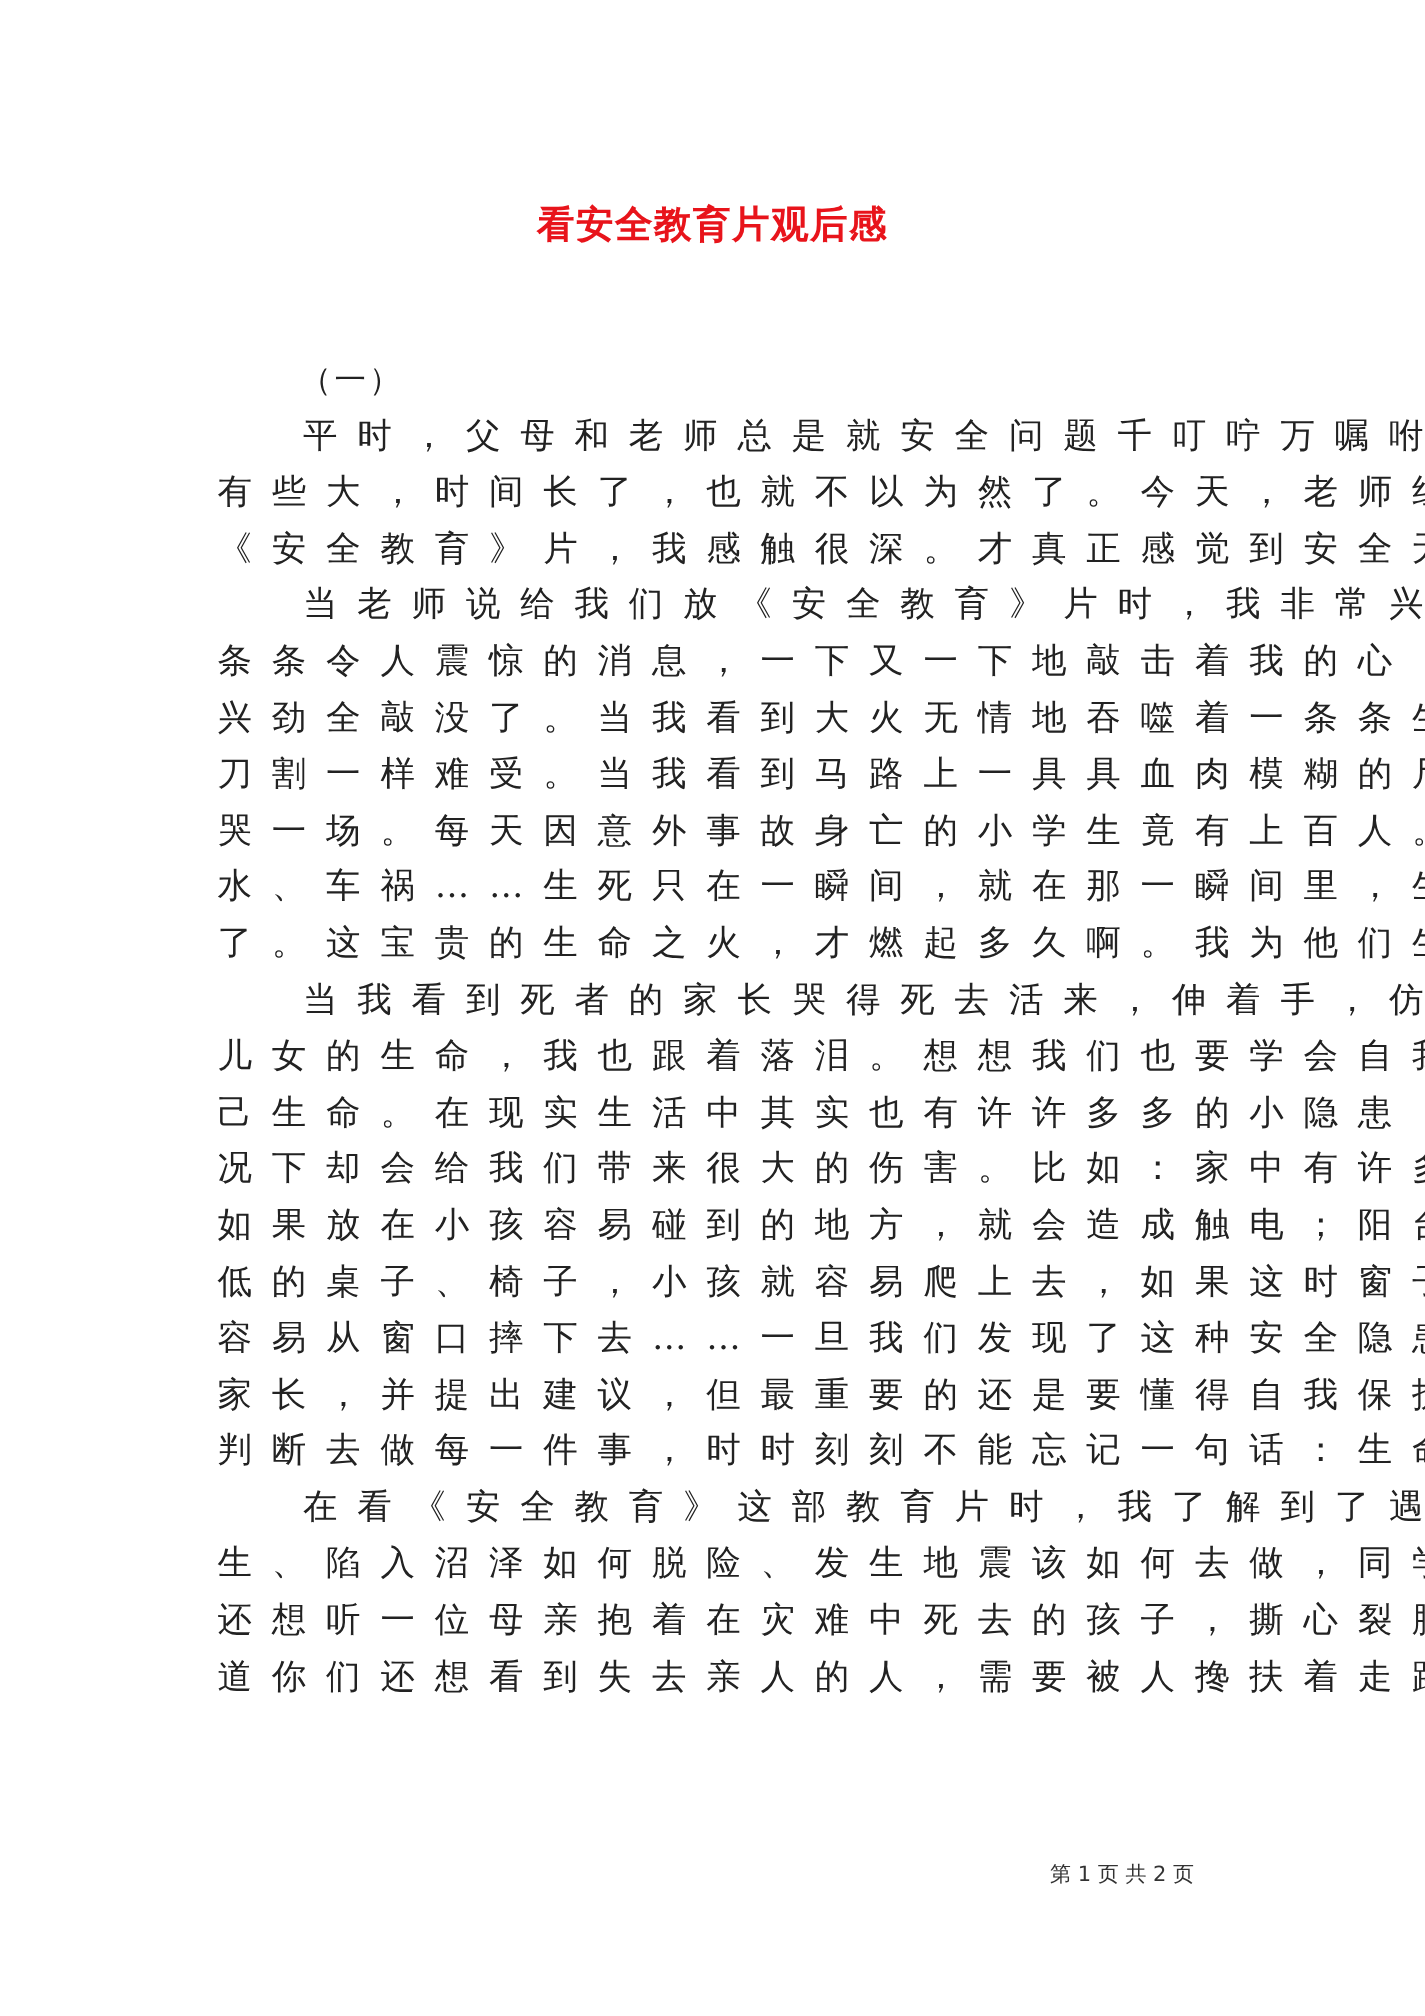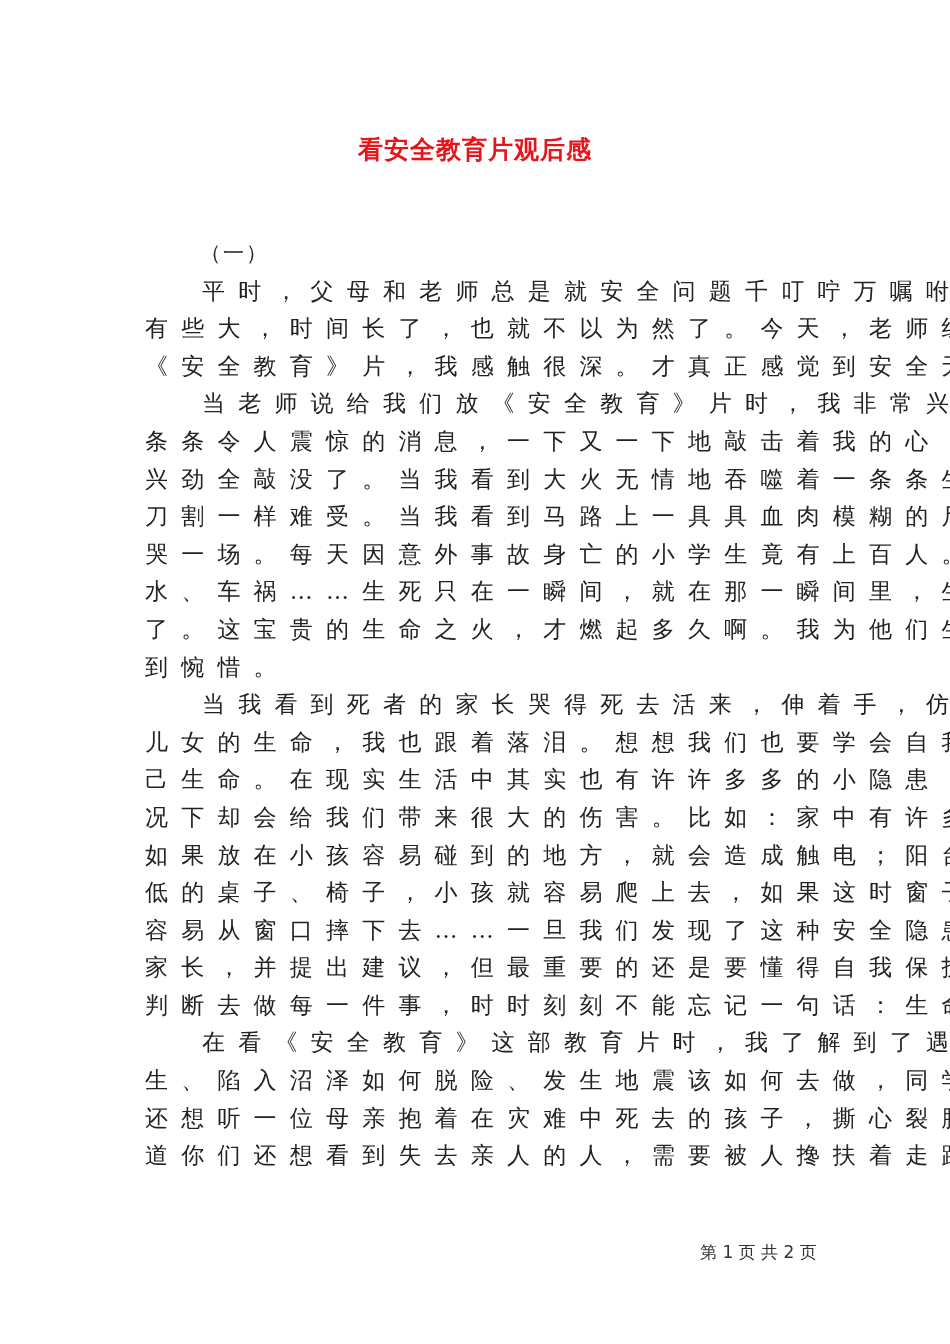--- a/index.html
+++ b/index.html
@@ -9,21 +9,21 @@
   .title { position: absolute; left: 0; top: 133px; width: 950px; text-align: center;
            font-family: "DejaVu Sans", "Liberation Sans", sans-serif; font-weight: bold;
            font-size: 25px; letter-spacing: 1px; color: #e8141b; line-height: 34px; }
   .body { position: absolute; left: 145px; top: 235px; width: 680px; }
   .line { display: block; height: 37.6px; line-height: 37.6px; font-size: 23px;
           white-space: nowrap; letter-spacing: 13.2px; color: #222; }
   .line.indent { padding-left: 57px; }
   .section-label { display: block; height: 37.6px; line-height: 37.6px; font-size: 21px;
                    padding-left: 55px; white-space: nowrap; color: #222; letter-spacing: 2px; }
   .footer { position: absolute; left: 700px; top: 1241px; width: 120px;
-            font-family: "DejaVu Sans", "Liberation Sans", sans-serif; font-size: 17px;
+            font-family: "DejaVu Sans", "Liberation Sans", sans-serif; font-size: 14px;
             color: #333; white-space: nowrap; }
 </style>
 </head>
 <body>
 
 <div class="page">
   <div class="title">看安全教育片观后感</div>
 
   <div class="body">
     <span class="section-label">（一）</span>
@@ -35,21 +35,20 @@
     </div>
 
     <div>
       <span class="line indent">当老师说给我们放《安全教育》片时，我非常兴奋，但片中一</span>
       <span class="line">条条令人震惊的消息，一下又一下地敲击着我的心，把我刚才的高</span>
       <span class="line">兴劲全敲没了。当我看到大火无情地吞噬着一条条生命时，心就像</span>
       <span class="line">刀割一样难受。当我看到马路上一具具血肉模糊的尸体，我真想痛</span>
       <span class="line">哭一场。每天因意外事故身亡的小学生竟有上百人。这其中包含溺</span>
       <span class="line">水、车祸……生死只在一瞬间，就在那一瞬间里，生命永远地消失</span>
       <span class="line">了。这宝贵的生命之火，才燃起多久啊。我为他们生命的短暂而感</span>
-      <span class="line">到惋惜。</span>
     </div>
 
     <div>
       <span class="line indent">当我看到死者的家长哭得死去活来，伸着手，仿佛想拉会自己</span>
       <span class="line">儿女的生命，我也跟着落泪。想想我们也要学会自我保护，珍爱自</span>
       <span class="line">己生命。在现实生活中其实也有许许多多的小隐患，在不注意的情</span>
       <span class="line">况下却会给我们带来很大的伤害。比如：家中有许多的电器插座，</span>
       <span class="line">如果放在小孩容易碰到的地方，就会造成触电；阳台、窗台旁有较</span>
       <span class="line">低的桌子、椅子，小孩就容易爬上去，如果这时窗子开着的话，就</span>
       <span class="line">容易从窗口摔下去……一旦我们发现了这种安全隐患，首先要告诉</span>

